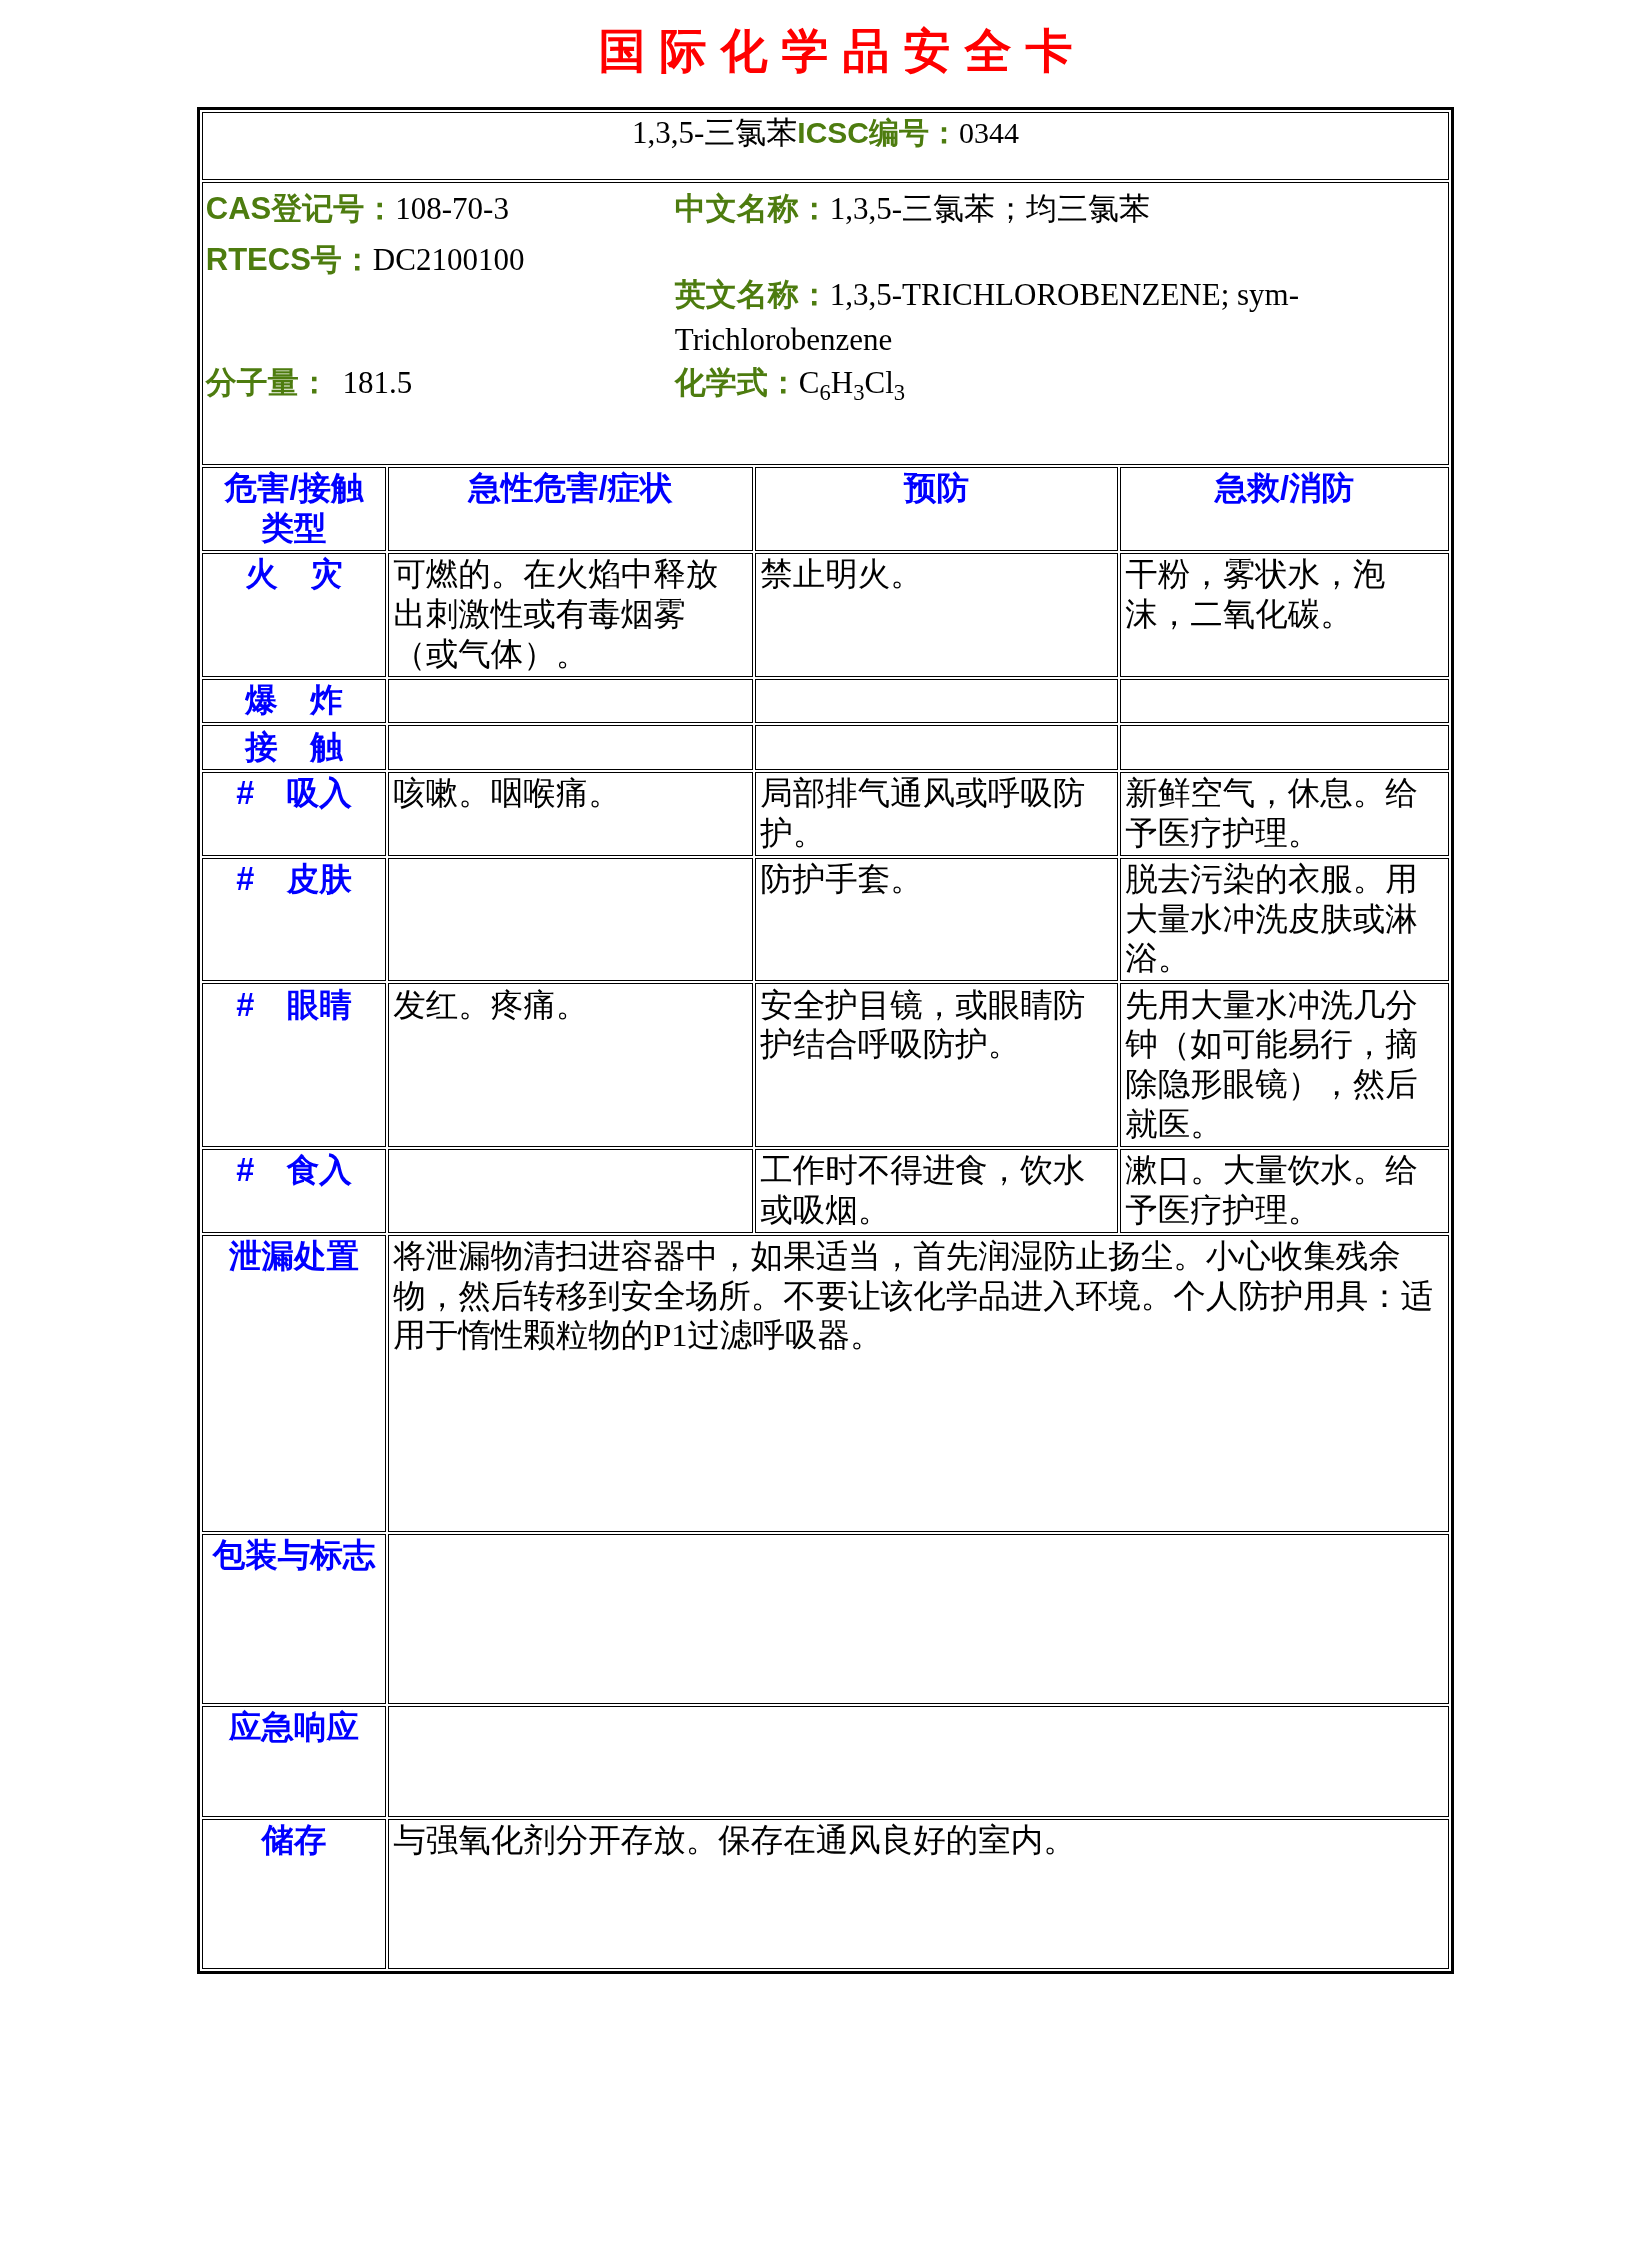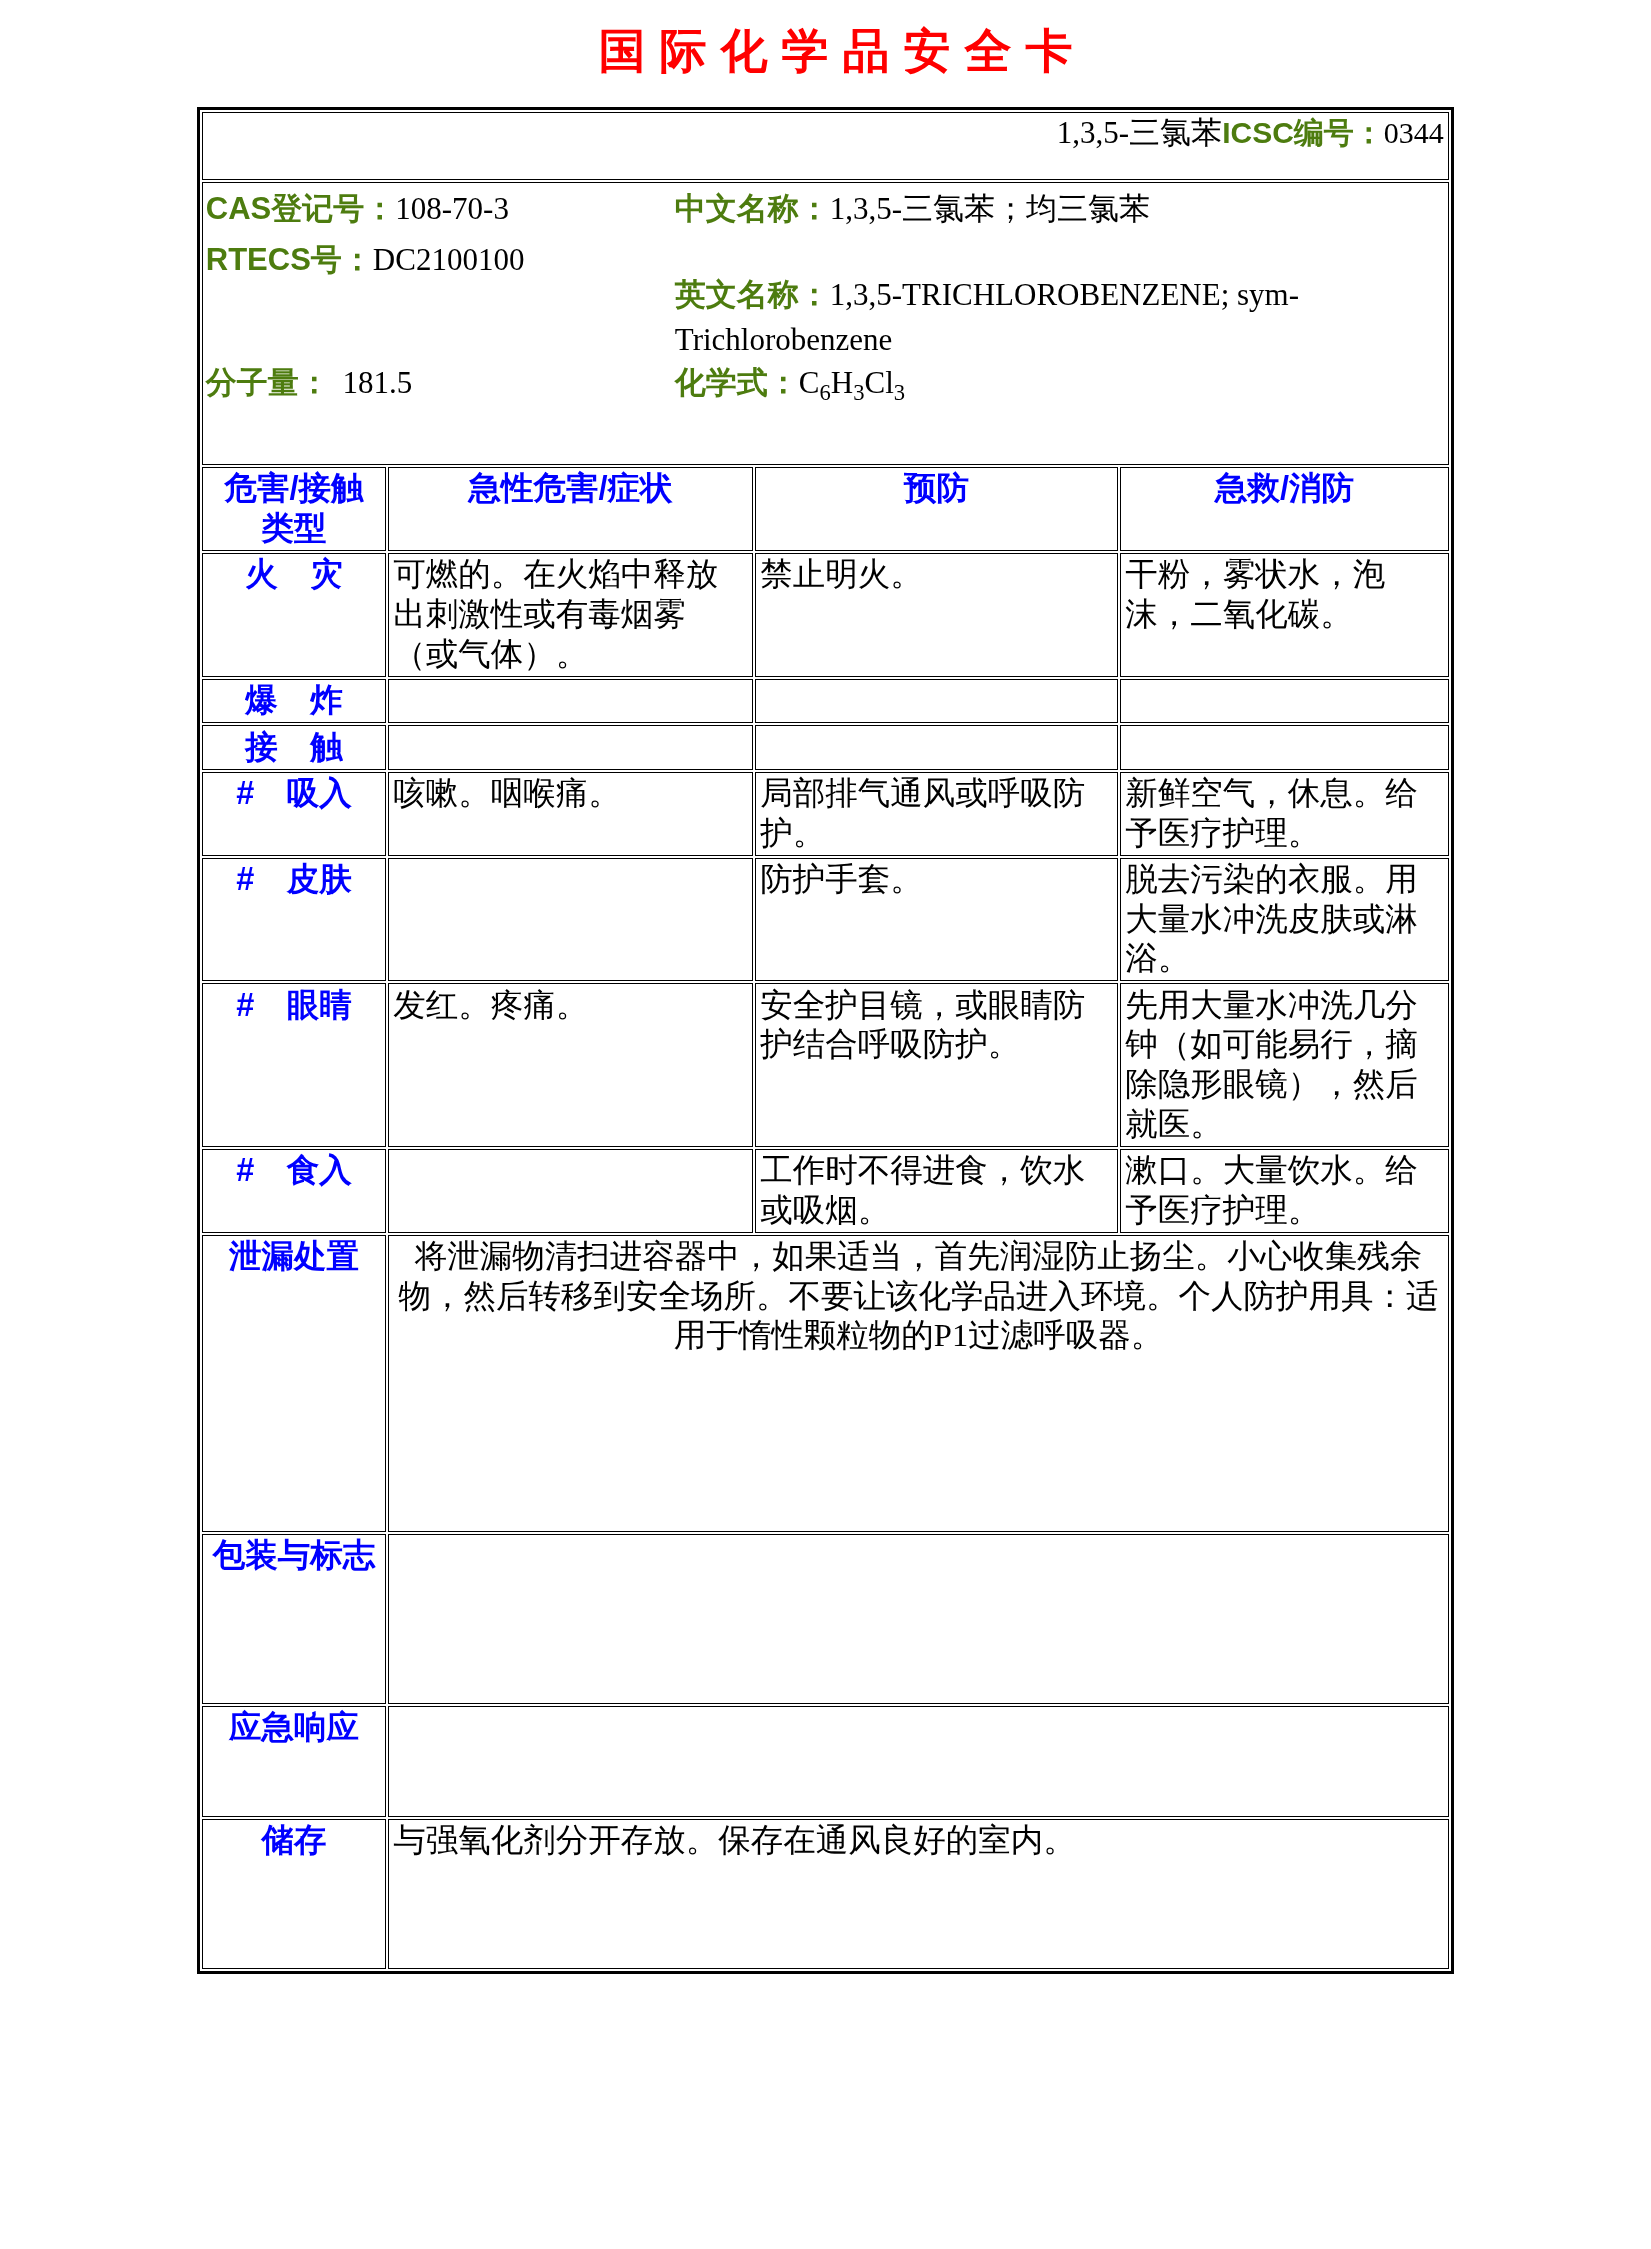--- a/index.html
+++ b/index.html
@@ -26,21 +26,21 @@
     padding:1.4px 4.2px;box-sizing:border-box;overflow:hidden;
     font-size:32.5px;line-height:1.22;
   }
   .lbl{
     color:#4d7c0f;font-weight:bold;
     font-family:"Liberation Sans",sans-serif;
   }
   .val{color:#000;font-family:"Liberation Serif",serif;}
   
   td.name-cell{vertical-align:middle;padding:0 10px;}
-  .name-flex{display:flex;justify-content:flex-end;align-items:center;width:100%;}
+  .name-flex{display:flex;justify-content:center;align-items:center;width:100%;}
   .chem-name{font-size:31px;}
   .icsc{font-size:30px;white-space:nowrap;}
   
   .info-grid{
     display:grid;grid-template-columns:469px 1fr;grid-template-rows:auto auto 1fr auto;
     height:100%;box-sizing:border-box;padding:5.7px 7px 11.3px 2.8px;font-size:31px;line-height:1.3;
   }
   .ig-cas{grid-row:1;grid-column:1;}
   .ig-cn{grid-row:1;grid-column:2;}
   .ig-rtecs{grid-row:2;grid-column:1;margin-top:11.3px;}
@@ -54,21 +54,21 @@
     text-align:center;vertical-align:middle;
     color:#0000ff;font-weight:bold;font-size:31px;
     font-family:"Liberation Sans",sans-serif;white-space:pre-line;line-height:1.5;
   }
   td.rowlbl{
     text-align:center;vertical-align:middle;
     color:#0000ff;font-weight:bold;font-size:31px;
     font-family:"Liberation Sans",sans-serif;white-space:pre-line;
   }
   td.body-cell{font-size:32.5px;line-height:1.22;}
-  td.spill-cell{font-size:32.5px;line-height:2.35;padding-top:0;text-align:center;}
+  td.spill-cell{font-size:32.5px;line-height:2.35;padding-top:0;}
   td.storage-cell{font-size:32.5px;line-height:1.3;}
 </style>
 </head>
 <body>
 
 <div class="page-title">国际化学品安全卡</div>
 
 <table class="card">
   <colgroup>
     <col style="width:184px">

